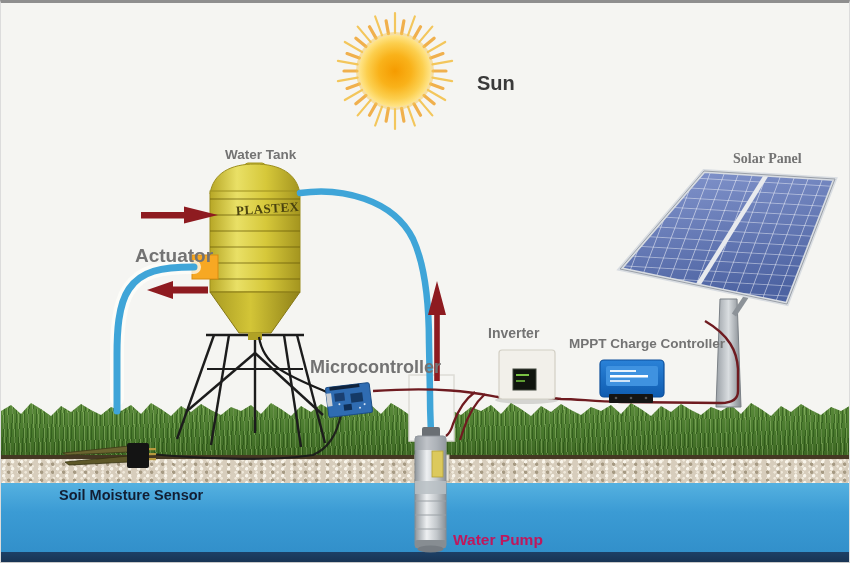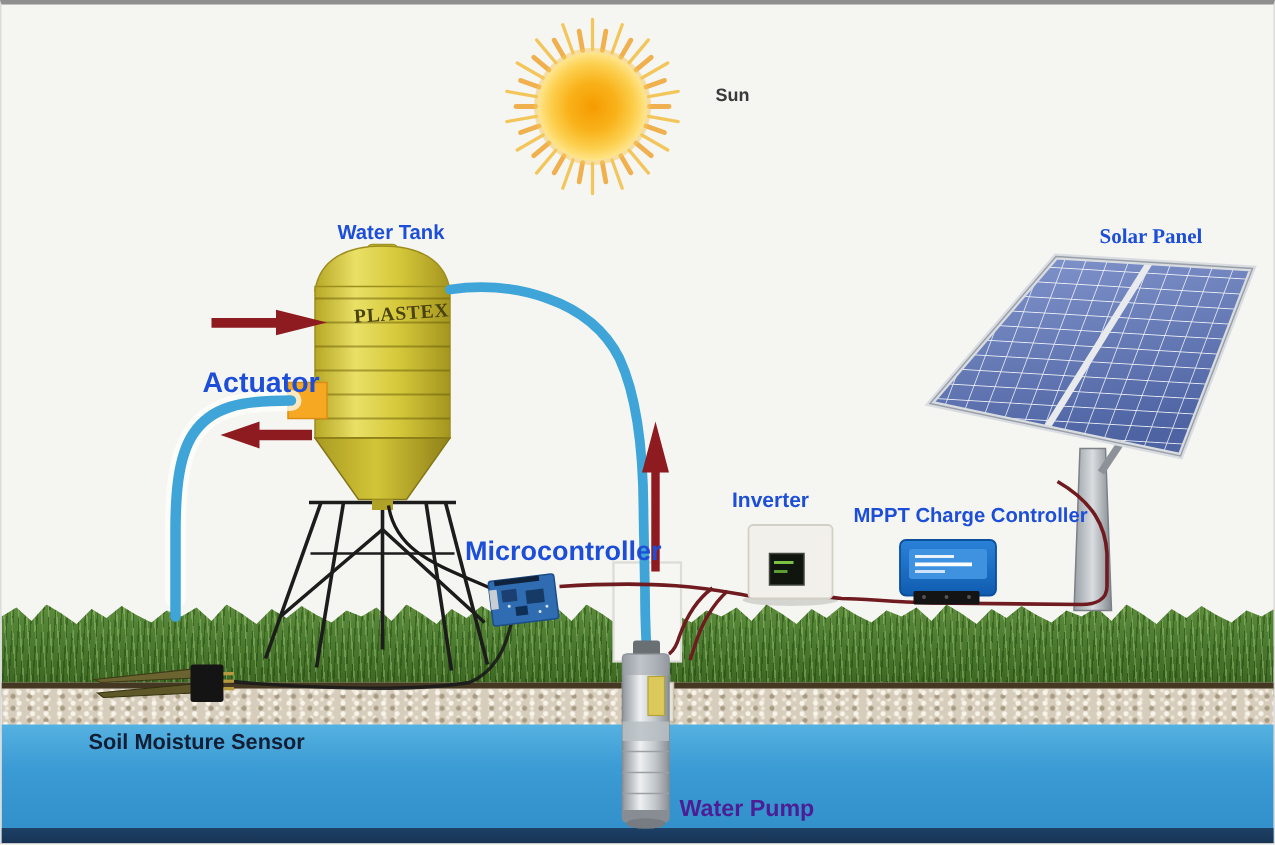--- a/index.html
+++ b/index.html
@@ -1,21 +1,21 @@
 <!DOCTYPE html>
 <html><head>
 <meta charset="utf-8">
 <style>
   html,body{margin:0;padding:0;background:#ffffff;}
   .stage{position:relative;width:850px;height:563px;background:#f5f5f2;overflow:hidden;
          box-sizing:border-box;border-top:3px solid #8f8f8f;border-left:1px solid #dcdcdc;
          border-right:1px solid #dcdcdc;border-bottom:1px solid #c9c9c9;
          font-family:"Liberation Sans",sans-serif;}
-  .label{position:absolute;font-weight:bold;color:#1d4ed8;white-space:nowrap;line-height:1.2;}
-  .label.navy{color:#4c1d95;}
+  .label{position:absolute;font-weight:bold;color:#737373;white-space:nowrap;line-height:1.2;}
+  .label.navy{color:#be185d;}
   
   .band{position:absolute;left:0;width:850px;}
   #grass-band{top:398px;height:64px;
     background:linear-gradient(#5d8d3c 0%,#4a7a2e 45%,#39611f 100%);}
   #grass-band::after{content:"";position:absolute;inset:0;
     background:
       repeating-linear-gradient(86deg, rgba(215,245,170,.28) 0 1px, transparent 1px 5px),
       repeating-linear-gradient(94deg, rgba(20,55,8,.38) 0 1px, transparent 1px 4px);}
   #gravel-band{top:452px;height:30px;background-color:#d7cdbc;border-top:4px solid #453823;
     background-image:
@@ -243,21 +243,21 @@
     <g>
       <polygon points="62,450 128,443 128,449 66,452" fill="#6b6430" stroke="#3d3a18" stroke-width="0.8"></polygon>
       <polygon points="64,459 128,453 128,459 68,462" fill="#5e5828" stroke="#35320f" stroke-width="0.8"></polygon>
       <rect x="126" y="440" width="22" height="25" rx="2" fill="#141414"></rect>
       <rect x="148" y="445" width="7" height="2.2" fill="#b89a3e"></rect>
       <rect x="148" y="450" width="7" height="2.2" fill="#b89a3e"></rect>
       <rect x="148" y="455" width="7" height="2.2" fill="#b89a3e"></rect>
     </g>
   </svg>
 
-  <div class="label" style="left:476px;top:53px;font-size:12px;color:#3a3a3a;">Sun</div>
+  <div class="label" style="left:476px;top:68px;font-size:20px;color:#3a3a3a;">Sun</div>
   <div class="label" style="left:224px;top:144px;font-size:13.5px;">Water Tank</div>
   <div class="label" style="left:134px;top:242px;font-size:19px;">Actuator</div>
   <div class="label" style="left:732px;top:148px;font-size:14px;font-family:Liberation Serif, serif;">Solar Panel</div>
   <div class="label" style="left:487px;top:322px;font-size:14px;">Inverter</div>
   <div class="label" style="left:568px;top:333px;font-size:13.5px;">MPPT Charge Controller</div>
   <div class="label" style="left:309px;top:354px;font-size:18px;">Microcontroller</div>
   <div class="label navy" style="left:452px;top:528px;font-size:15.5px;">Water Pump</div>
   <div class="label" style="left:58px;top:472px;font-size:14.5px;color:#121e33;margin-top:12px;">Soil Moisture Sensor</div>
 </div>
 

